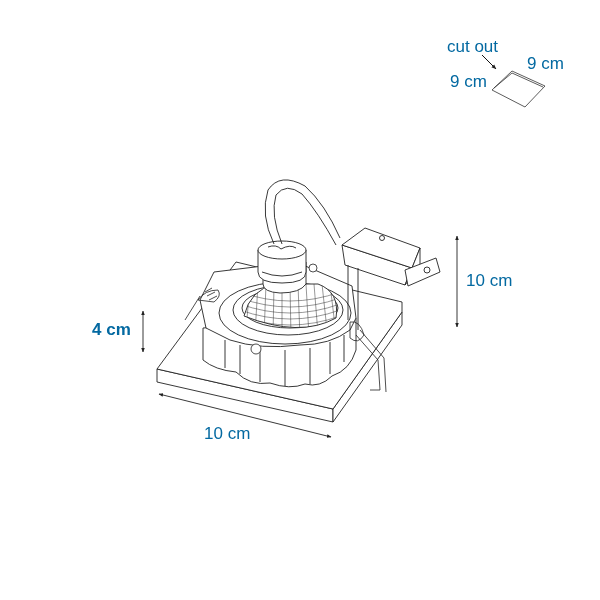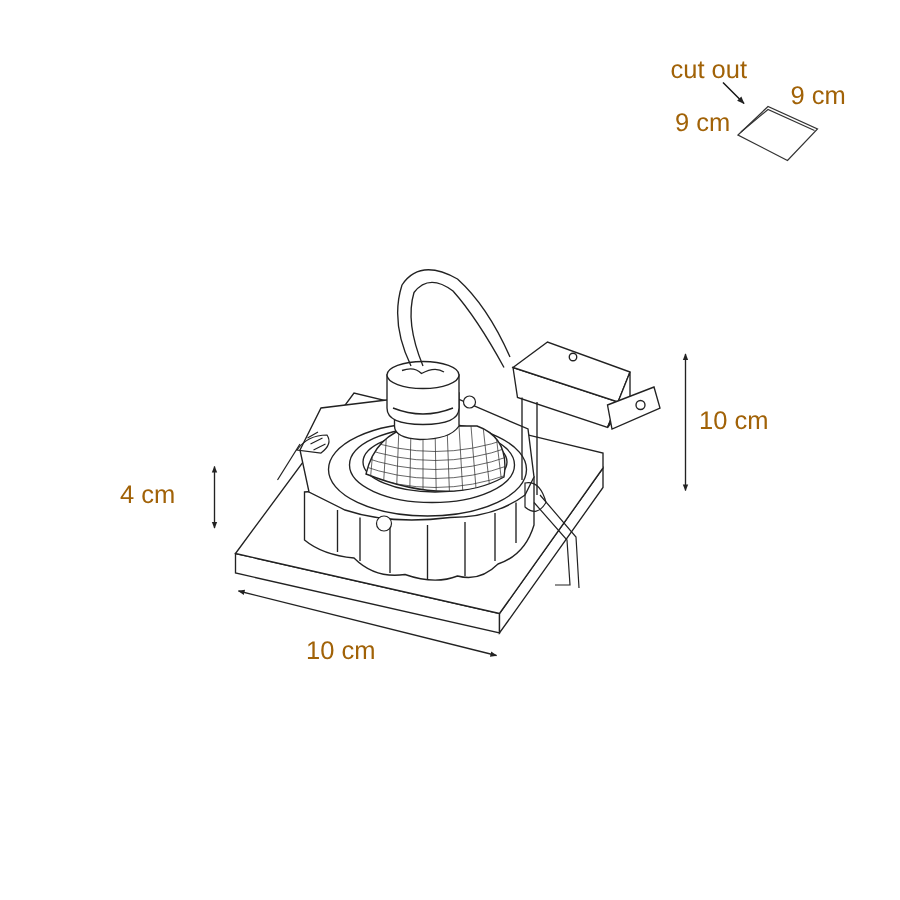--- a/index.html
+++ b/index.html
@@ -1,18 +1,18 @@
 <!DOCTYPE html>
 <html><head>
 <meta charset="utf-8">
 <style>
   html, body { margin:0; padding:0; background:#ffffff; }
   body { width:600px; height:600px; position:relative; overflow:hidden; font-family:"Liberation Sans", sans-serif; }
   svg { position:absolute; left:0; top:0; }
-  .lbl { position:absolute; font-size:17px; color:#a16207; white-space:nowrap; }
+  .lbl { position:absolute; font-size:17px; color:#0369a1; white-space:nowrap; }
 </style>
 </head>
 <body>
 
 <svg width="600" height="600" viewBox="0 0 600 600">
   <defs>
     <marker id="ah" viewBox="0 0 10 10" refX="9" refY="5" markerWidth="5" markerHeight="5" orient="auto-start-reverse">
       <path d="M0,1 L10,5 L0,9 z" fill="#222"></path>
     </marker>
     <clipPath id="domeClip">
@@ -113,15 +113,15 @@
   </g>
 
   <line x1="143" y1="311" x2="143" y2="352" stroke="#222" stroke-width="0.9" marker-start="url(#ah)" marker-end="url(#ah)"></line>
   <line x1="457" y1="236" x2="457" y2="327" stroke="#222" stroke-width="0.9" marker-start="url(#ah)" marker-end="url(#ah)"></line>
   <line x1="159" y1="394" x2="331" y2="437" stroke="#222" stroke-width="0.9" marker-start="url(#ah)" marker-end="url(#ah)"></line>
 </svg>
 
 <div class="lbl" style="left:447px; top:37px;">cut out</div>
 <div class="lbl" style="left:527px; top:54px;">9 cm</div>
 <div class="lbl" style="left:450px; top:72px;">9 cm</div>
-<div class="lbl" style="left:80px; top:320px;">4 cm</div>
+<div class="lbl" style="left:92px; top:320px;font-weight:bold;">4 cm</div>
 <div class="lbl" style="left:466px; top:271px;">10 cm</div>
 <div class="lbl" style="left:204px; top:424px;">10 cm</div>
 
 </body></html>

